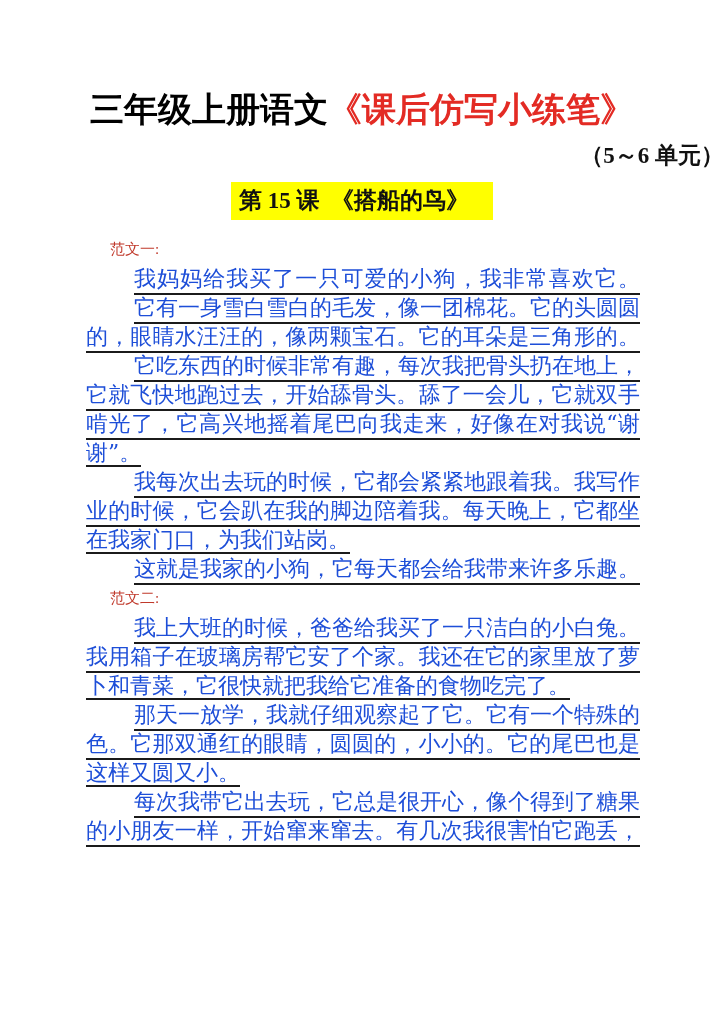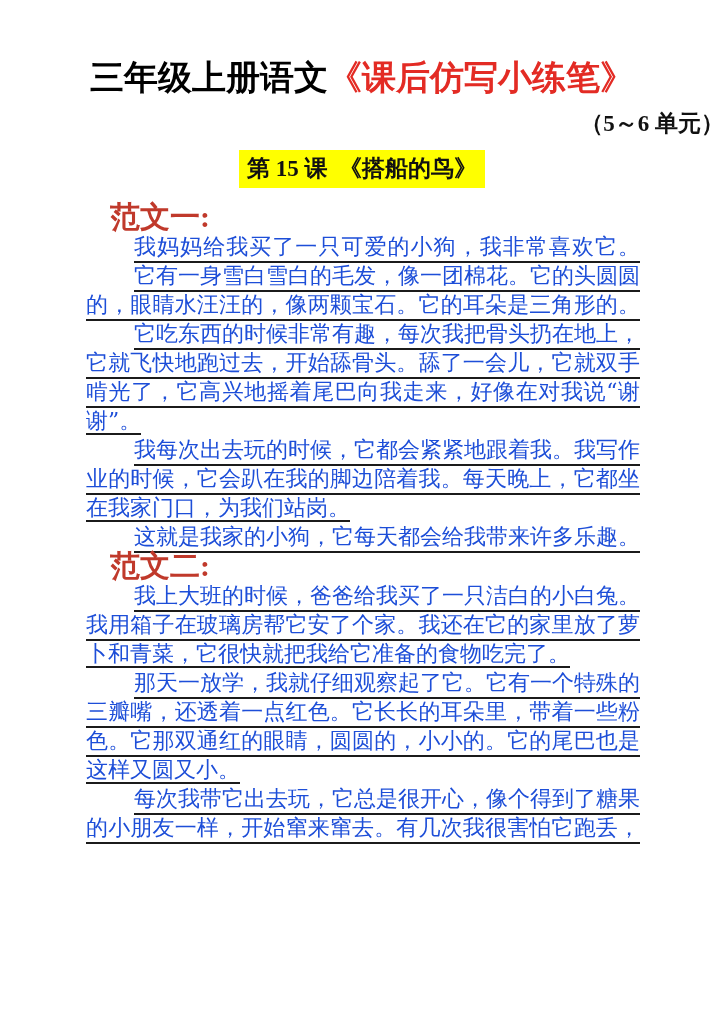--- a/index.html
+++ b/index.html
@@ -5,21 +5,21 @@
   html, body { margin: 0; padding: 0; background: #ffffff; }
   .page {
     position: relative;
     width: 724px;
     height: 1024px;
     background: #ffffff;
     overflow: hidden;
     font-family: "Liberation Serif", serif;
   }
   .title {
-    padding-top: 56px;
+    padding-top: 88px;
     text-align: center;
     font-family: "Liberation Sans", sans-serif;
     font-weight: bold;
     font-size: 34px;
     line-height: 42px;
     color: #000000;
     letter-spacing: 0px;
     white-space: pre;
   }
   .title .title-red { color: #e32b24; }
@@ -30,34 +30,34 @@
     font-weight: 600;
     font-size: 23px;
     line-height: 28px;
     color: #111111;
     white-space: pre;
   }
   .lesson-row { margin-top: 12px; text-align: center; }
   .lesson {
     display: inline-block;
     background: #ffff00;
-    padding: 3px 8px 4px 8px;
+    padding: 3px 24px 4px 8px;
     font-family: "Liberation Serif", serif;
     font-weight: 600;
     font-size: 23px;
     color: #111111;
     white-space: pre;
   }
   .content {
     margin: 14px 84px 0 86px; 
   }
   .section-label {
     margin-left: 24px;
-    font-size: 30px;
-    font-weight: bold;
+    font-size: 15px;
+    font-weight: normal;
     line-height: 30px;
     color: #c0392b;
     font-family: "Liberation Serif", serif;
   }
   .line {
     font-size: 22px;
     line-height: 29px;
     height: 29px;
     color: #1d4ed8;
     font-family: "DejaVu Serif", serif;
@@ -124,23 +124,20 @@
           <span class="ul">我上大班的时候，爸爸给我买了一只洁白的小白兔。</span>
         </div>
         <div class="line full">
           <span class="ul">我用箱子在玻璃房帮它安了个家。我还在它的家里放了萝</span>
         </div>
         <div class="line"><span class="ul">卜和青菜，它很快就把我给它准备的食物吃完了。</span></div>
         <div class="line indent full">
           <span class="ul">那天一放学，我就仔细观察起了它。它有一个特殊的</span>
         </div>
         <div class="line full">
-          <span class="ul">三瓣嘴，还透着一点红色。它长长的耳朵里，带着一些粉</span>
-        </div>
-        <div class="line full">
           <span class="ul">色。它那双通红的眼睛，圆圆的，小小的。它的尾巴也是</span>
         </div>
         <div class="line"><span class="ul">这样又圆又小。</span></div>
         <div class="line indent full">
           <span class="ul">每次我带它出去玩，它总是很开心，像个得到了糖果</span>
         </div>
         <div class="line full">
           <span class="ul">的小朋友一样，开始窜来窜去。有几次我很害怕它跑丢，</span>
         </div>
       </div>

